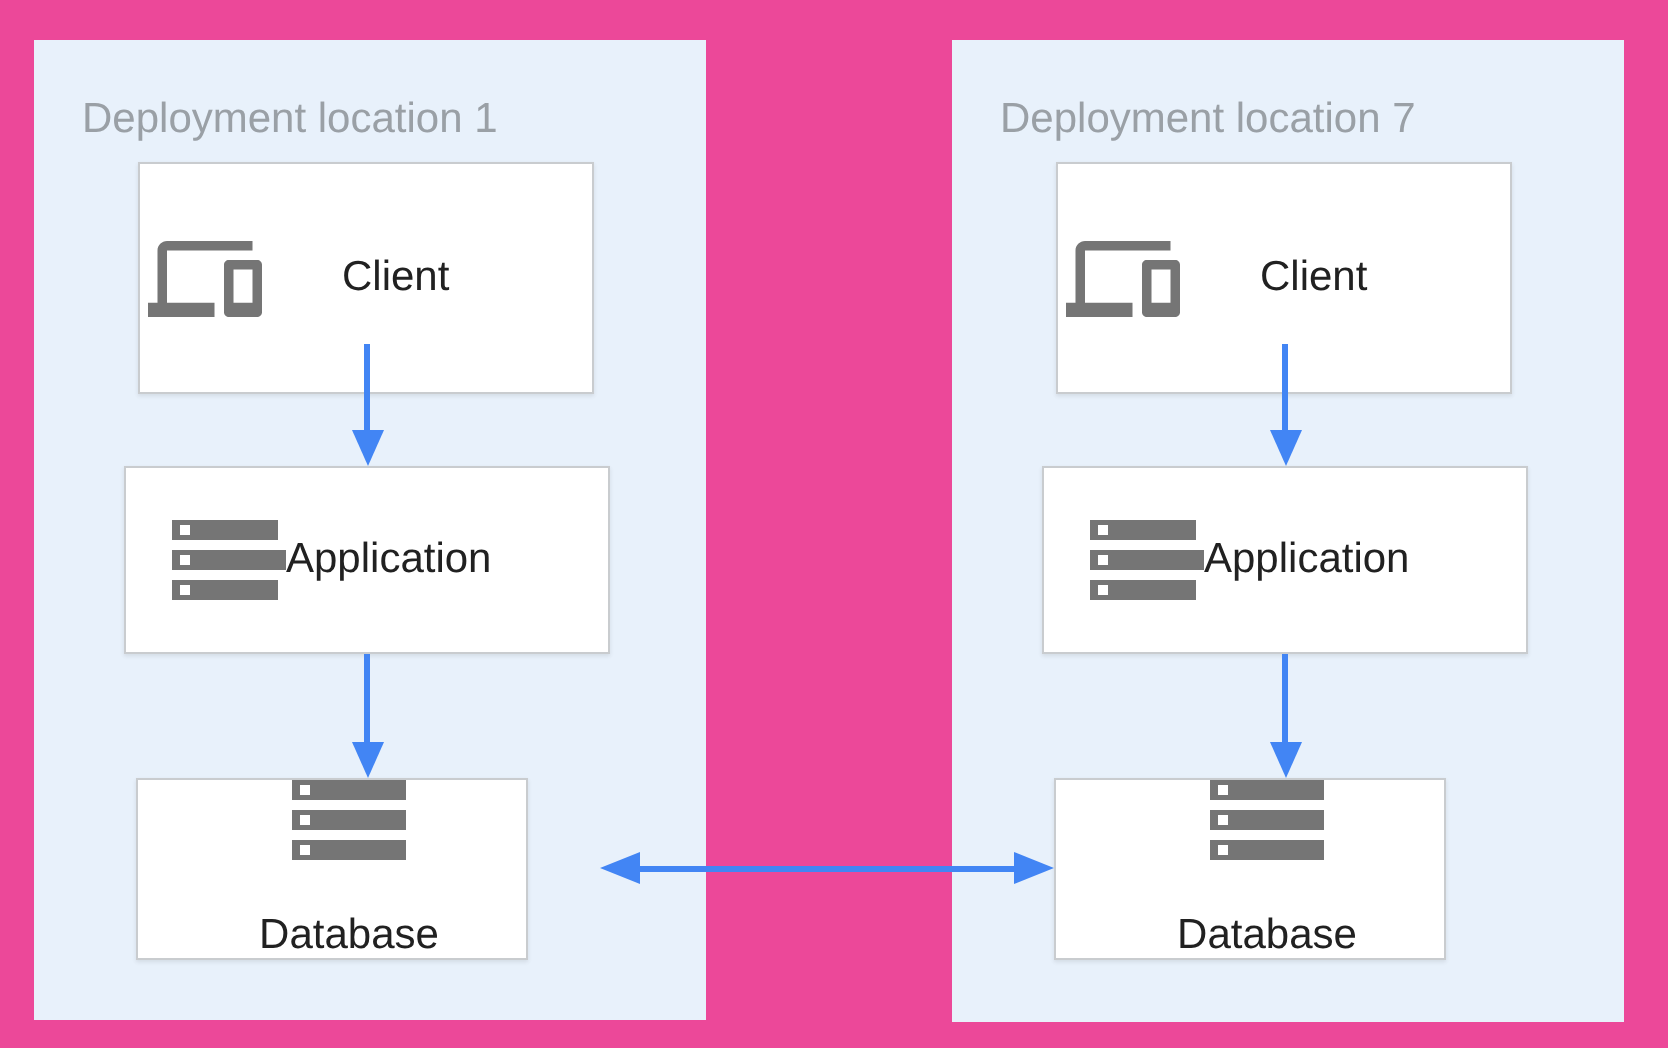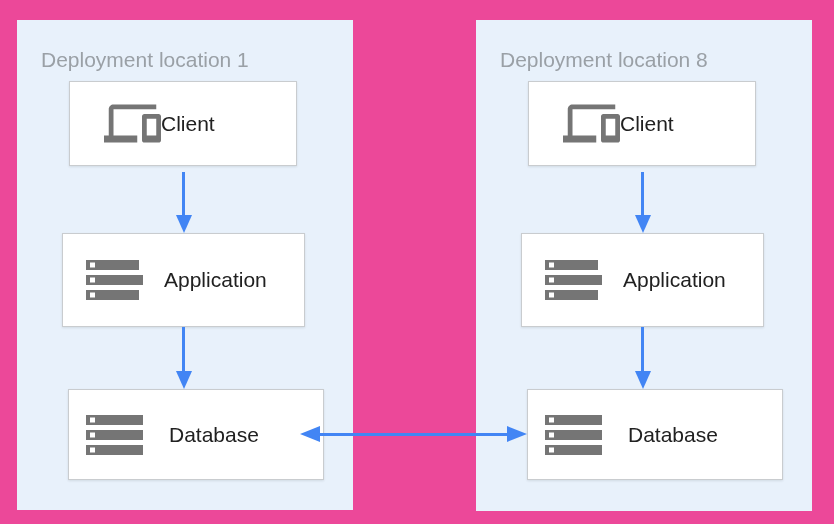--- a/index.html
+++ b/index.html
@@ -41,23 +41,23 @@
     white-space: nowrap;
   }
   .node {
     position: absolute;
     background: #ffffff;
     border: 1px solid var(--node-border);
     box-shadow: 0 1px 2px rgba(60,64,67,0.12);
     display: flex;
     align-items: center;
   }
-  .node-client { left: 52px; top: 61px;  width: 228px; height: 85px; padding-left: 34px; }
-  .node-app    { left: 45px; top: 213px; width: 243px; height: 94px; padding-left: 23px; gap: 21px; }
-  .node-db     { left: 51px; top: 369px; width: 256px; height: 91px; padding-left: 17px; gap: 26px; }
+  .node-client { left: 52px; top: 61px;  width: 228px; height: 116px; padding-left: 4px; gap: 40px; }
+  .node-app    { left: 45px; top: 213px; width: 243px; height: 94px; padding-left: 23px; }
+  .node-db     { left: 51px; top: 369px; width: 196px; height: 91px; padding-left: 17px; gap: 26px; flex-direction: column; }
   .node-label {
     font-size: 21px;
     color: var(--label-color);
     white-space: nowrap;
   }
   .icon { display: flex; align-items: center; color: var(--icon-color); }
   .varrow {
     position: absolute;
     left: 158px;
     width: 17px;
@@ -147,21 +147,21 @@
           <rect fill="#ffffff" x="4" y="2.5" width="5" height="5"></rect>
           <rect fill="#ffffff" x="4" y="17.5" width="5" height="5"></rect>
           <rect fill="#ffffff" x="4" y="32.5" width="5" height="5"></rect>
         </svg>
       </span>
       <span class="node-label">Database</span>
     </div>
   </section>
 
   <section class="panel panel-2">
-    <div class="panel-title">Deployment location 8</div>
+    <div class="panel-title">Deployment location 7</div>
 
     <div class="node node-client">
       <span class="icon">
         <svg width="57" height="57" viewBox="0 0 24 24" aria-hidden="true">
           <path fill="currentColor" d="M4 6h18V4H4c-1.1 0-2 .9-2 2v11H0v3h14v-3H4V6zm19 2h-6c-.55 0-1 .45-1 1v10c0 .55.45 1 1 1h6c.55 0 1-.45 1-1V9c0-.55-.45-1-1-1zm-1 9h-4v-7h4v7z"></path>
         </svg>
       </span>
       <span class="node-label">Client</span>
     </div>
 

